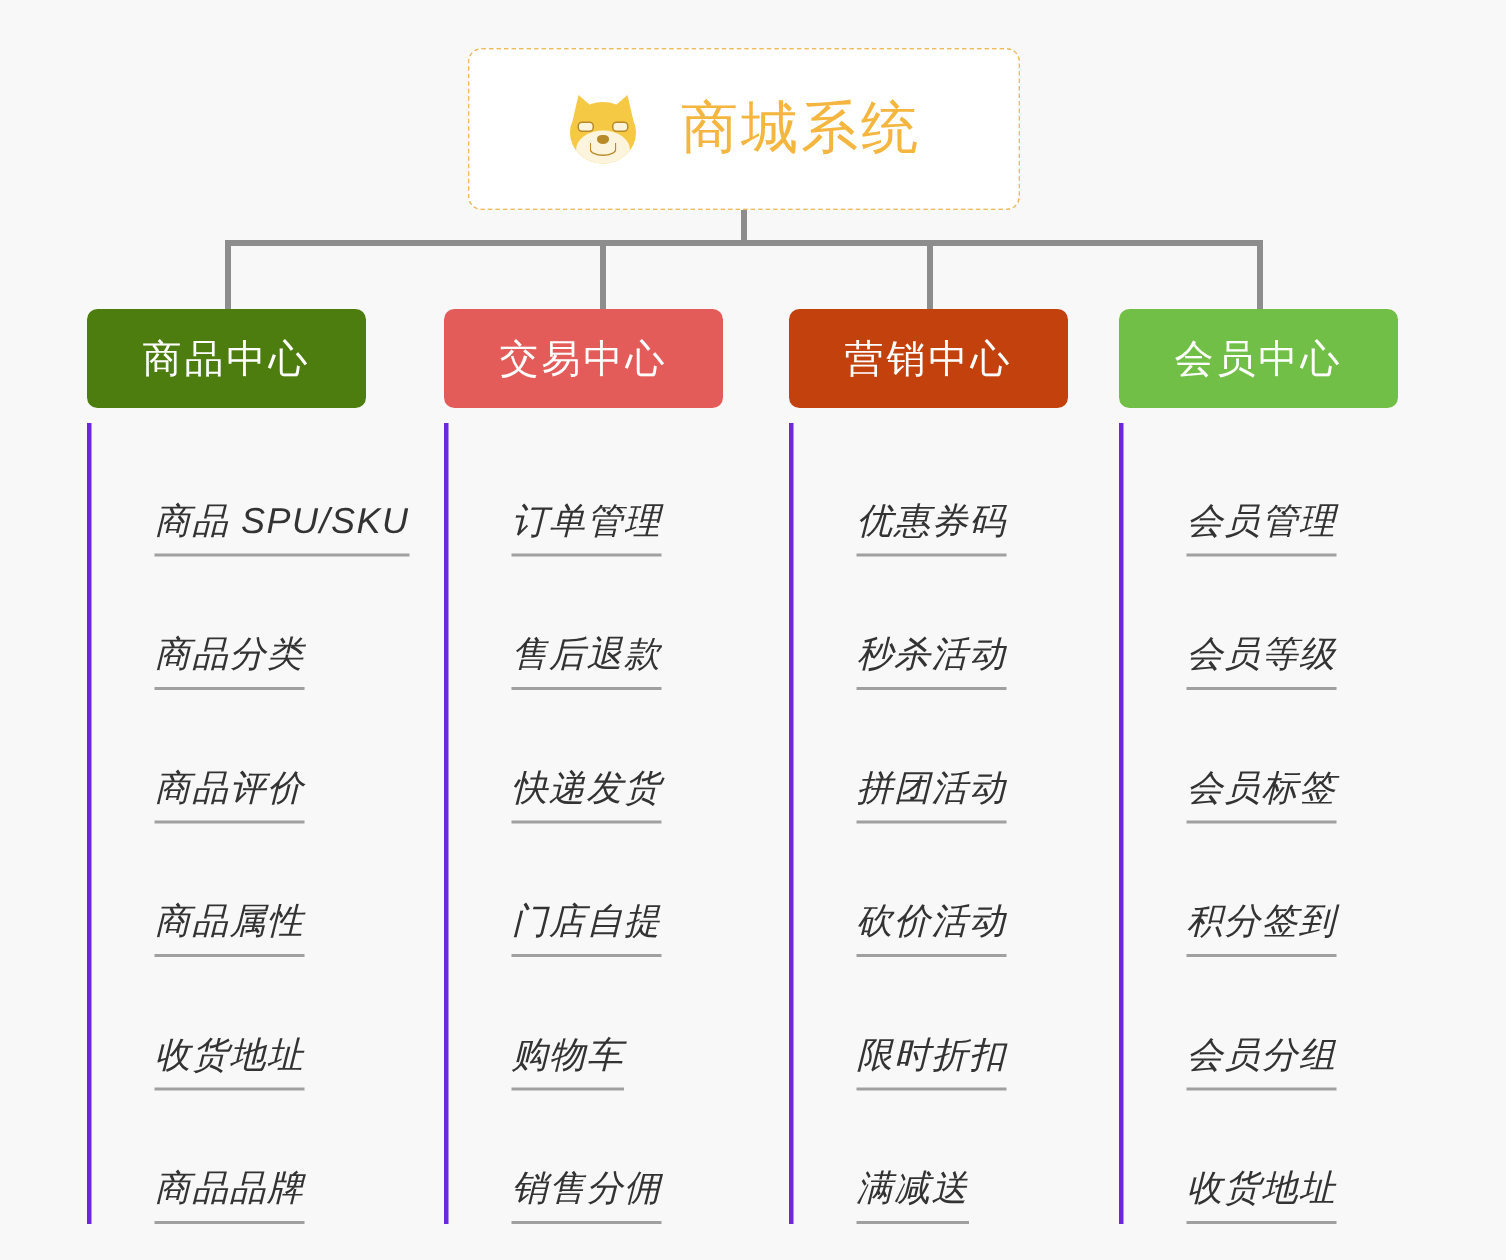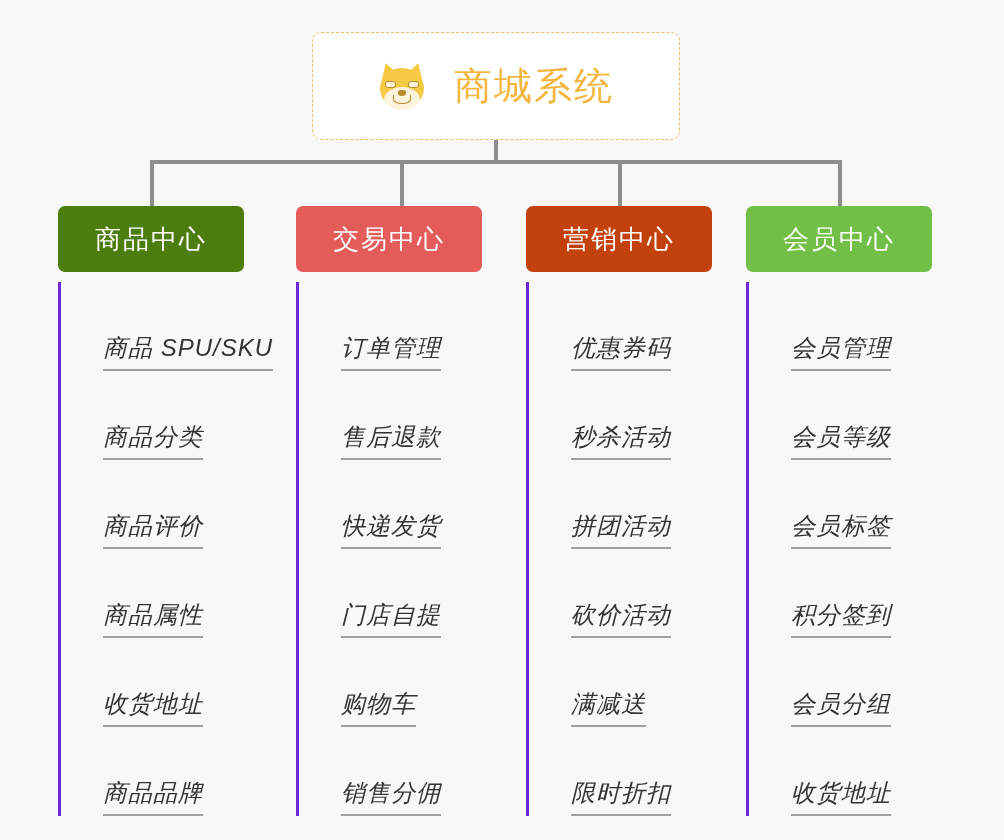--- a/index.html
+++ b/index.html
@@ -287,24 +287,24 @@
       <div class="leaf">
           <span class="leaf-label">秒杀活动</span>
         </div>
       <div class="leaf">
           <span class="leaf-label">拼团活动</span>
         </div>
       <div class="leaf">
           <span class="leaf-label">砍价活动</span>
         </div>
       <div class="leaf">
+          <span class="leaf-label">限时折扣</span>
+        </div>
+      <div class="leaf">
           <span class="leaf-label">满减送</span>
-        </div>
-      <div class="leaf">
-          <span class="leaf-label">限时折扣</span>
         </div>
     </div>
   </div>
 
   <div class="column c4">
     <div class="cat-header">
       <span>会员中心</span>
     </div>
     <div class="children">
       <div class="leaf">

